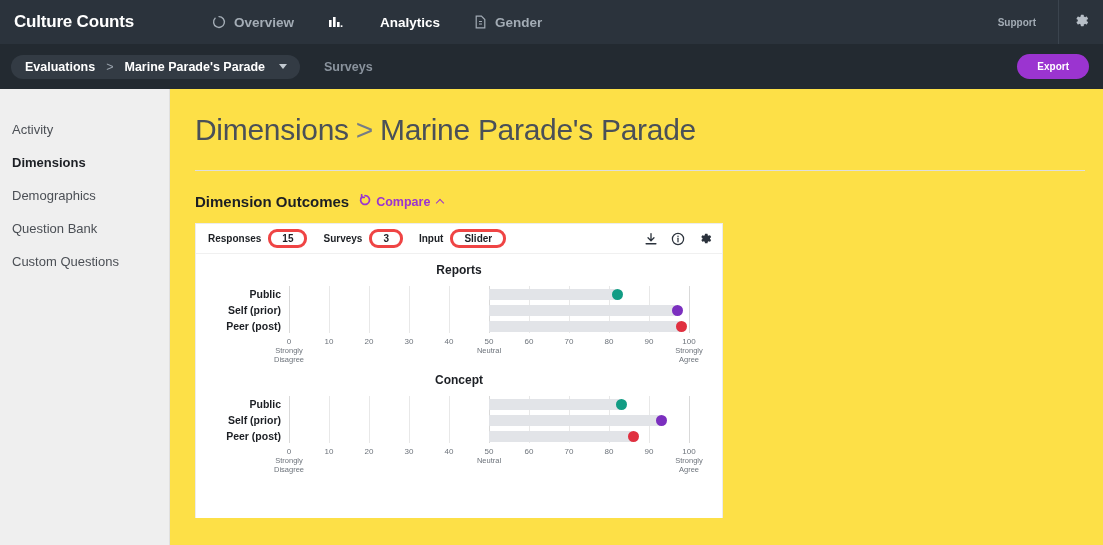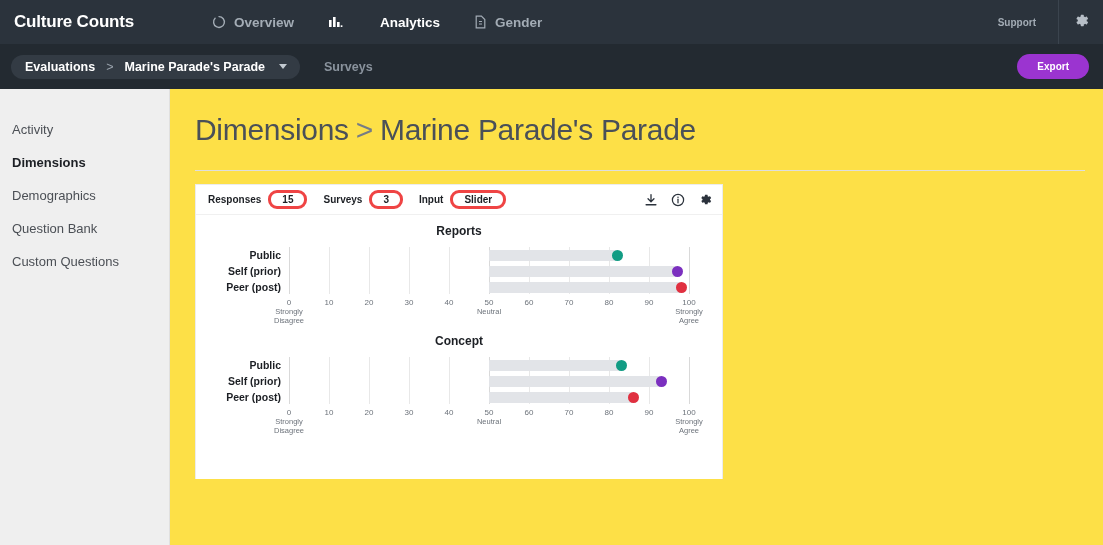--- a/index.html
+++ b/index.html
@@ -249,20 +249,33 @@
     <div class="side-item">Custom Questions</div>
   </div>
 
   <div class="content">
 
     <div class="page-title">
       <span>Dimensions</span><span class="title-sep">&gt;</span><span>Marine Parade's Parade</span>
     </div>
     <div class="title-rule"></div>
 
+    <div class="sec-row">
+      <div class="sec-title">Dimension Outcomes</div>
+      <div class="compare">
+        <span>
+          <svg width="12" height="12" viewBox="0 0 14 14">
+              <path d="M7 1.8a5.2 5.2 0 1 1-3.7 1.6" fill="none" stroke="#9b34d0" stroke-width="2" stroke-linecap="round"></path>
+              <path d="M3.1 0.9v3h3" fill="none" stroke="#9b34d0" stroke-width="2" stroke-linecap="round" stroke-linejoin="round"></path>
+            </svg>
+        </span>
+        <span>Compare</span>
+        <span class="chev-up"></span>
+      </div>
+    </div>
 
 
     <div class="card">
       <div class="card-tools">
         <span class="tool-lab">Responses</span>
         <span class="tool-pill">15</span>
         <span class="tool-lab">Surveys</span>
         <span class="tool-pill">3</span>
         <span class="tool-lab">Input</span>
         <span class="tool-pill">Slider</span>

